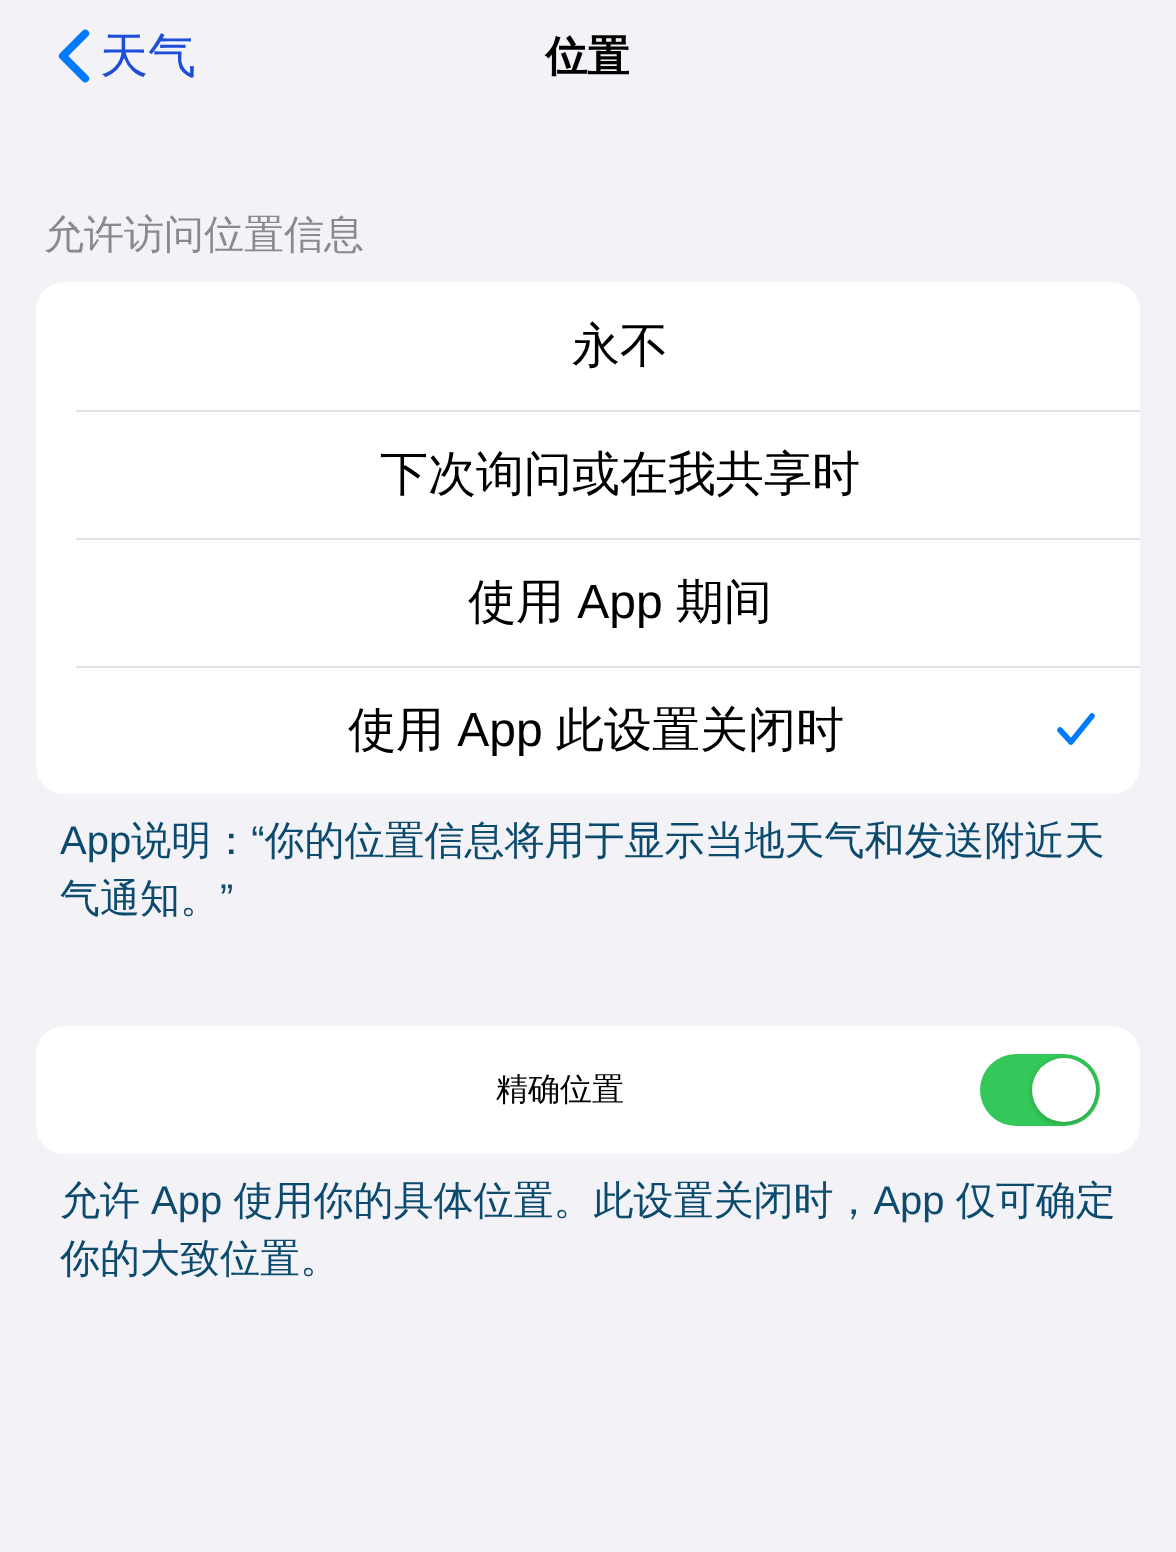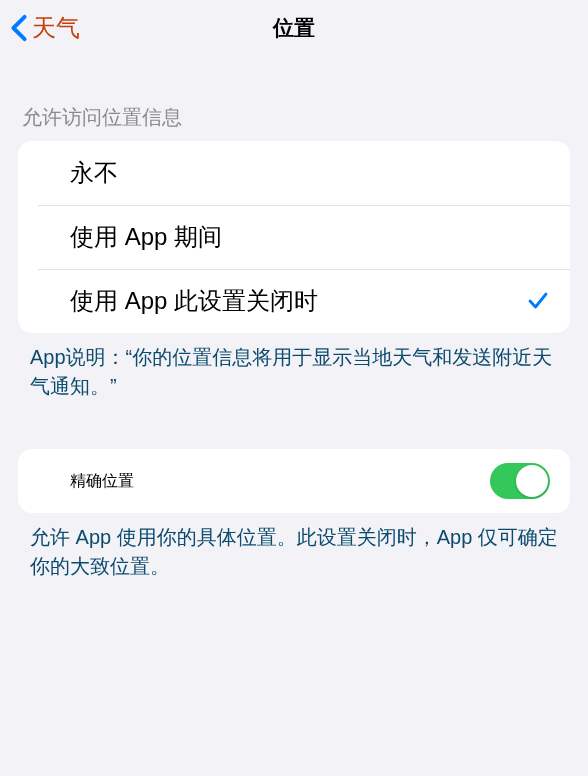--- a/index.html
+++ b/index.html
@@ -18,23 +18,23 @@
     .nav-bar {
       display: flex;
       align-items: center;
       height: 56px;
       position: relative;
       background-color: #f2f2f7;
     }
     .back-button {
       display: flex;
       align-items: center;
-      padding-left: 10px;
+      padding-left: 28px;
       cursor: pointer;
-      color: #c2410c;
+      color: #1d4ed8;
       font-size: 24px;
     }
     .back-chevron {
       width: 18px;
       height: 28px;
       margin-right: 4px;
     }
     .back-label {
       font-size: 24px;
       font-weight: 400;
@@ -77,21 +77,21 @@
       content: "";
       position: absolute;
       top: 0;
       left: 20px;
       right: 0;
       height: 1px;
       background: #e3e3e6;
     }
     .row-label {
       flex: 1;
-      text-align: left;
+      text-align: center;
       margin-left: 32px;
     }
     .checkmark {
       width: 24px;
       height: 24px;
       color: #007aff;
     }
     .section-footer {
       padding: 10px 30px 18px 30px;
       font-size: 20px;
@@ -142,20 +142,23 @@
   <div class="nav-title">位置</div>
 </div>
 
 <div class="section-header">允许访问位置信息</div>
 
 <div class="group" id="location-options">
     <div class="row">
       <span class="row-label">永不</span>
     </div>
     <div class="row">
+      <span class="row-label">下次询问或在我共享时</span>
+    </div>
+    <div class="row">
       <span class="row-label">使用 App 期间</span>
     </div>
     <div class="row">
       <span class="row-label">使用 App 此设置关闭时</span>
       <svg class="checkmark" viewBox="0 0 24 24">
         <path d="M4 12 L9.5 18 L20 5" stroke="#007aff" stroke-width="2.8" fill="none" stroke-linecap="round" stroke-linejoin="round"></path>
       </svg>
     </div>
   </div>
 

